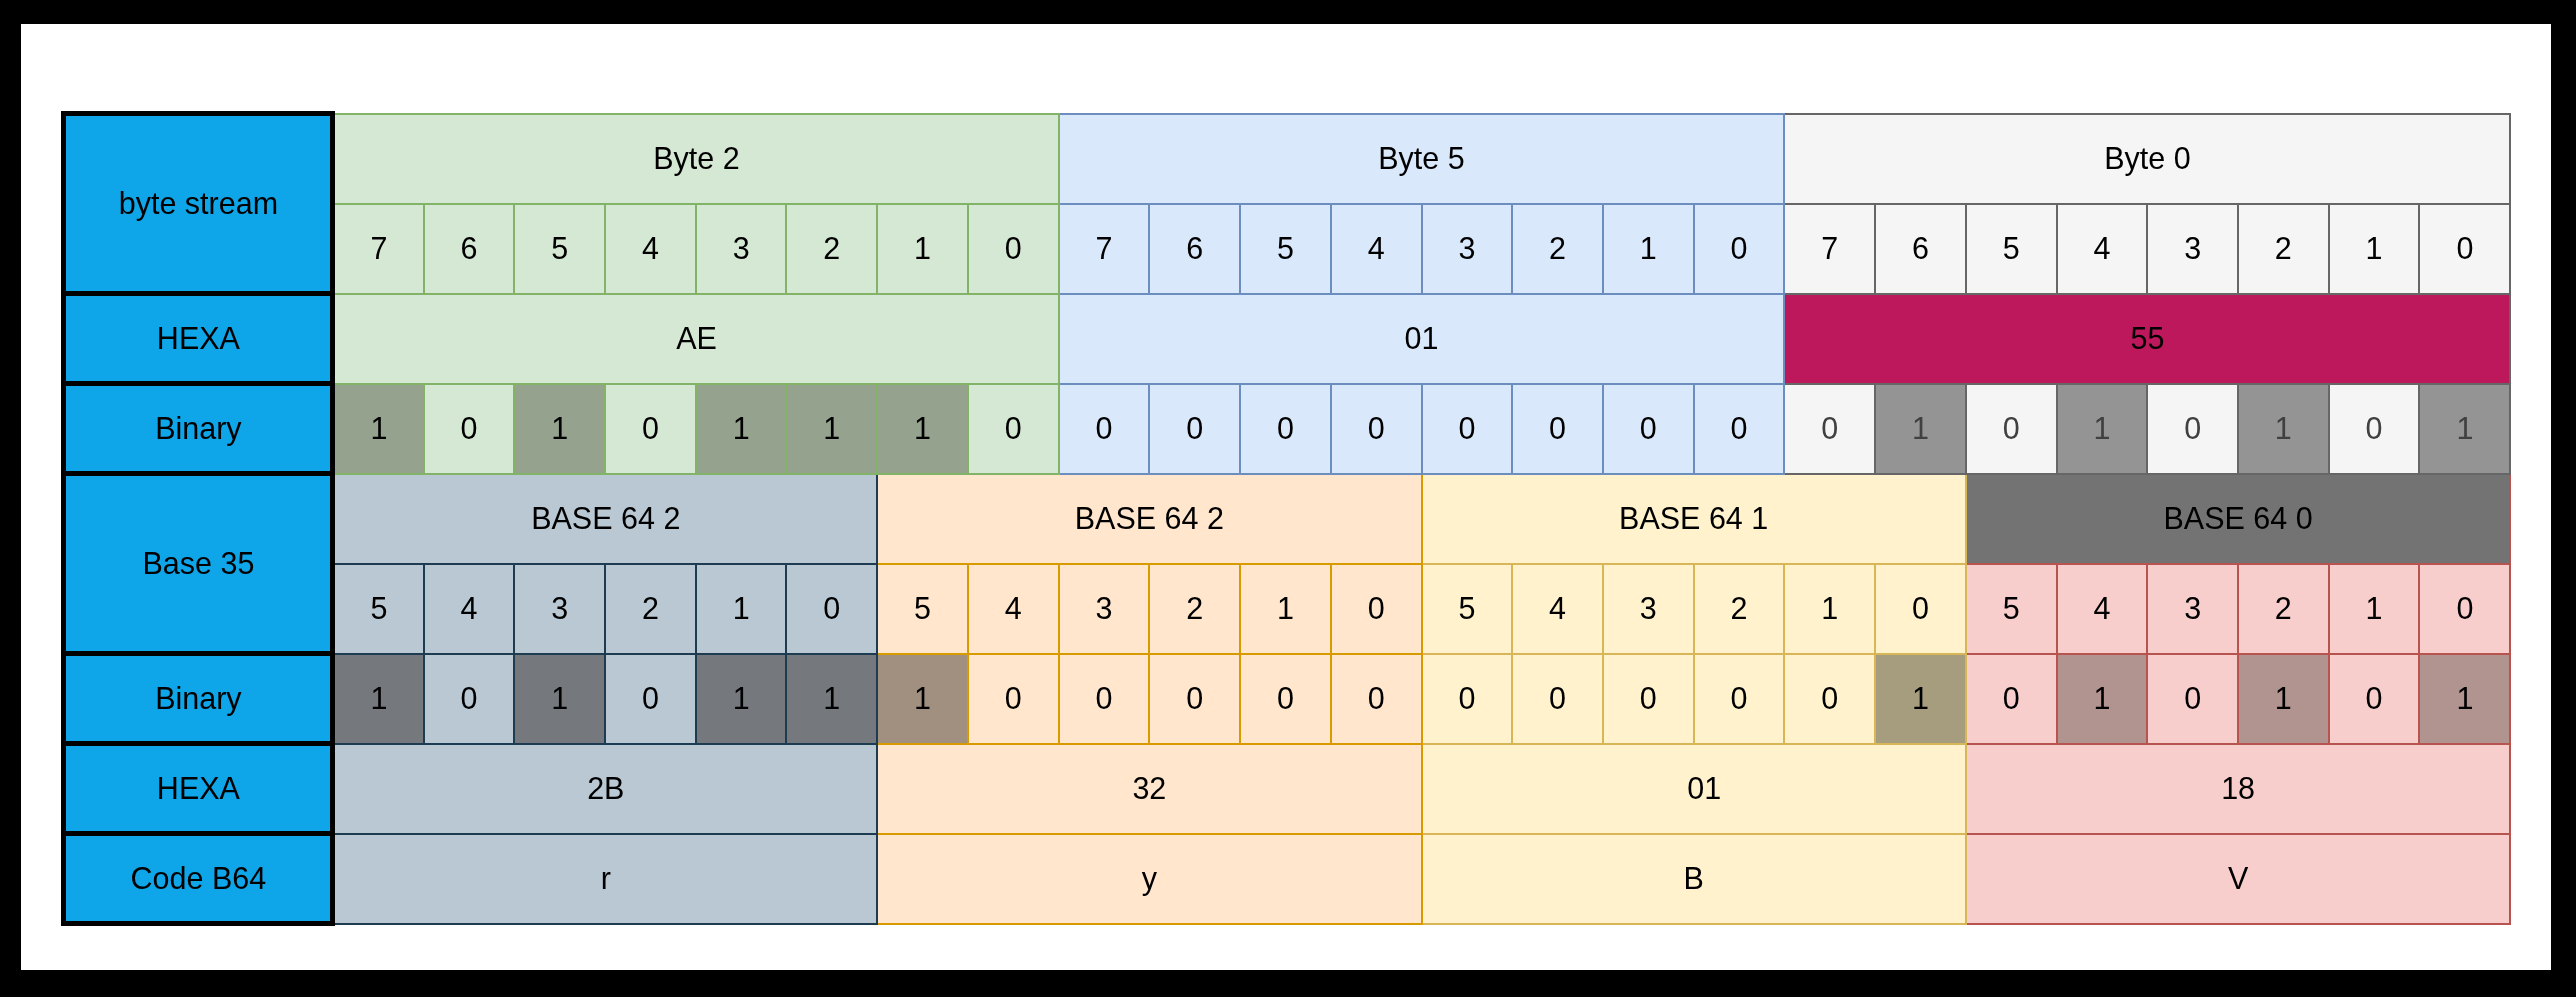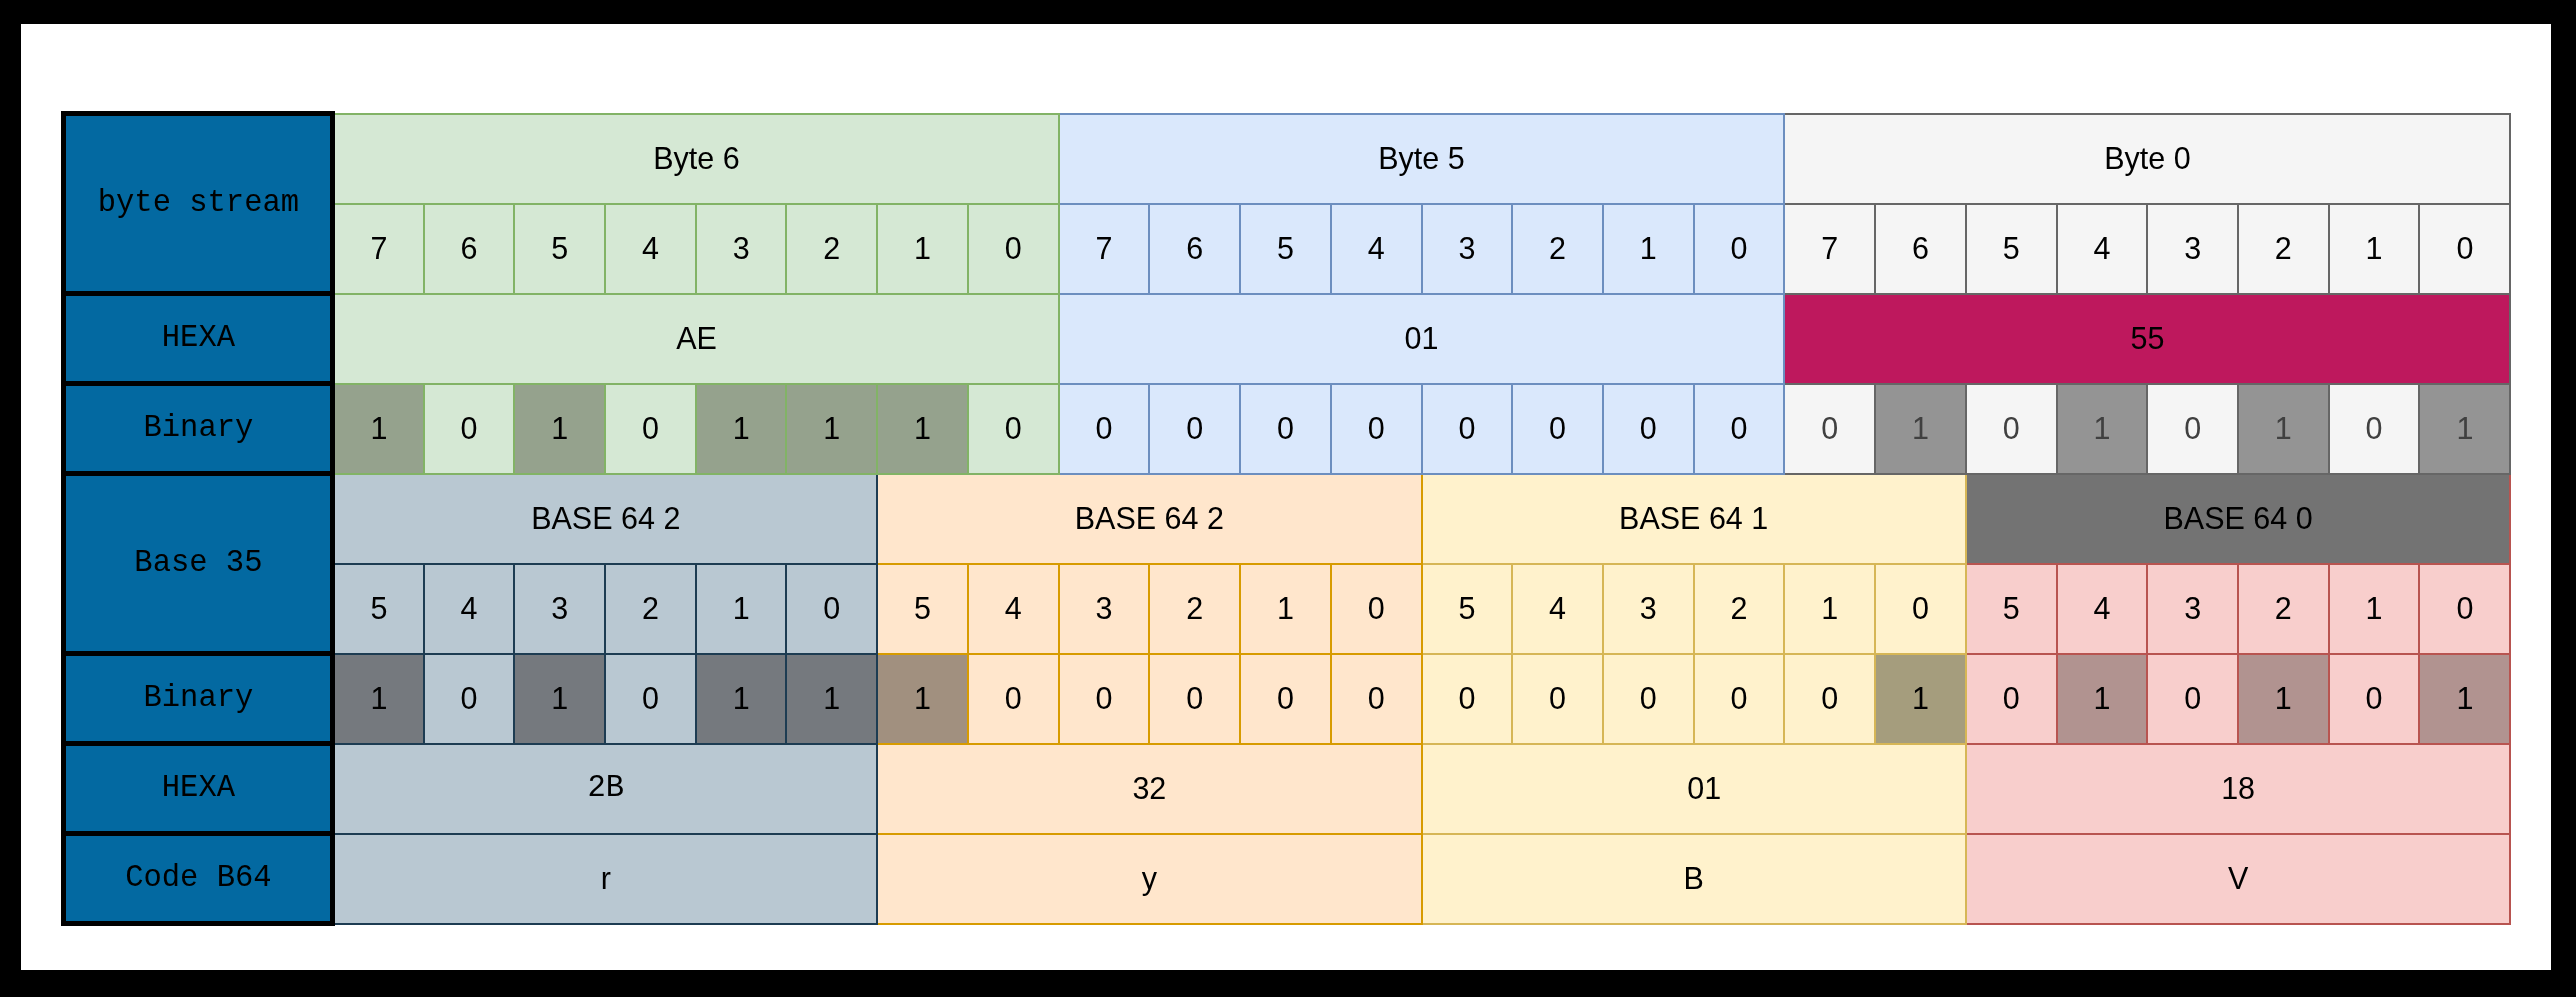--- a/index.html
+++ b/index.html
@@ -10,21 +10,21 @@
   .canvas{position:absolute;left:21.4px;top:24px;width:2530px;height:946px;background:#fff;}
   table.b64{
     position:absolute;left:40px;top:87px;width:2450px;height:815px;
     border-collapse:collapse;table-layout:fixed;
   }
   table.b64 tr{height:90px;}
   td{
     text-align:center;vertical-align:middle;padding:0;overflow:hidden;
     font-size:30.5px;color:#000;line-height:1.1;
   }
-  td.lbl{border:5.1px solid #000;background:#0369a1;font-family:Liberation Mono, monospace;}
+  td.lbl{border:5.1px solid #000;background:#0ea5e9;}
   td.sec{border:2.3px solid #000;}
 </style>
 </head>
 <body>
 
 <div class="canvas">
   <table class="b64">
     <colgroup id="cols">
         <col style="width: 269px;">
         <col>
@@ -48,21 +48,21 @@
         <col>
         <col>
         <col>
         <col>
         <col>
         <col>
       </colgroup>
     <tbody id="tb">
         <tr>
           <td rowspan="2" class="lbl">byte stream</td>
-          <td colspan="8" class="sec" style="border-color: rgb(130, 179, 102); background: rgb(213, 232, 212);">Byte 6</td>
+          <td colspan="8" class="sec" style="border-color: rgb(130, 179, 102); background: rgb(213, 232, 212);">Byte 2</td>
           <td colspan="8" class="sec" style="border-color: rgb(108, 142, 191); background: rgb(218, 232, 252);">Byte 5</td>
           <td colspan="8" class="sec" style="border-color: rgb(102, 102, 102); background: rgb(245, 245, 245);">Byte 0</td>
         </tr>
         <tr>
           <td class="sec" style="border-color: rgb(130, 179, 102); background: rgb(213, 232, 212);">7</td>
           <td class="sec" style="border-color: rgb(130, 179, 102); background: rgb(213, 232, 212);">6</td>
           <td class="sec" style="border-color: rgb(130, 179, 102); background: rgb(213, 232, 212);">5</td>
           <td class="sec" style="border-color: rgb(130, 179, 102); background: rgb(213, 232, 212);">4</td>
           <td class="sec" style="border-color: rgb(130, 179, 102); background: rgb(213, 232, 212);">3</td>
           <td class="sec" style="border-color: rgb(130, 179, 102); background: rgb(213, 232, 212);">2</td>
@@ -173,21 +173,21 @@
           <td class="sec" style="border-color: rgb(214, 182, 86); background: rgb(165, 157, 125);">1</td>
           <td class="sec" style="border-color: rgb(184, 84, 80); background: rgb(248, 206, 204);">0</td>
           <td class="sec" style="border-color: rgb(184, 84, 80); background: rgb(177, 147, 144);">1</td>
           <td class="sec" style="border-color: rgb(184, 84, 80); background: rgb(248, 206, 204);">0</td>
           <td class="sec" style="border-color: rgb(184, 84, 80); background: rgb(177, 147, 144);">1</td>
           <td class="sec" style="border-color: rgb(184, 84, 80); background: rgb(248, 206, 204);">0</td>
           <td class="sec" style="border-color: rgb(184, 84, 80); background: rgb(177, 147, 144);">1</td>
         </tr>
         <tr>
           <td class="lbl">HEXA</td>
-          <td colspan="6" class="sec" style="border-color: rgb(29, 60, 82); background: rgb(185, 200, 210); font-family: Liberation Mono, monospace;">2B</td>
+          <td colspan="6" class="sec" style="border-color: rgb(29, 60, 82); background: rgb(185, 200, 210);">2B</td>
           <td colspan="6" class="sec" style="border-color: rgb(215, 155, 0); background: rgb(255, 230, 204);">32</td>
           <td colspan="6" class="sec" style="border-color: rgb(214, 182, 86); background: rgb(255, 242, 204); padding-left: 21px;">01</td>
           <td colspan="6" class="sec" style="border-color: rgb(184, 84, 80); background: rgb(248, 206, 204);">18</td>
         </tr>
         <tr>
           <td class="lbl">Code B64</td>
           <td colspan="6" class="sec" style="border-color: rgb(29, 60, 82); background: rgb(185, 200, 210);">r</td>
           <td colspan="6" class="sec" style="border-color: rgb(215, 155, 0); background: rgb(255, 230, 204);">y</td>
           <td colspan="6" class="sec" style="border-color: rgb(214, 182, 86); background: rgb(255, 242, 204);">B</td>
           <td colspan="6" class="sec" style="border-color: rgb(184, 84, 80); background: rgb(248, 206, 204);">V</td>

